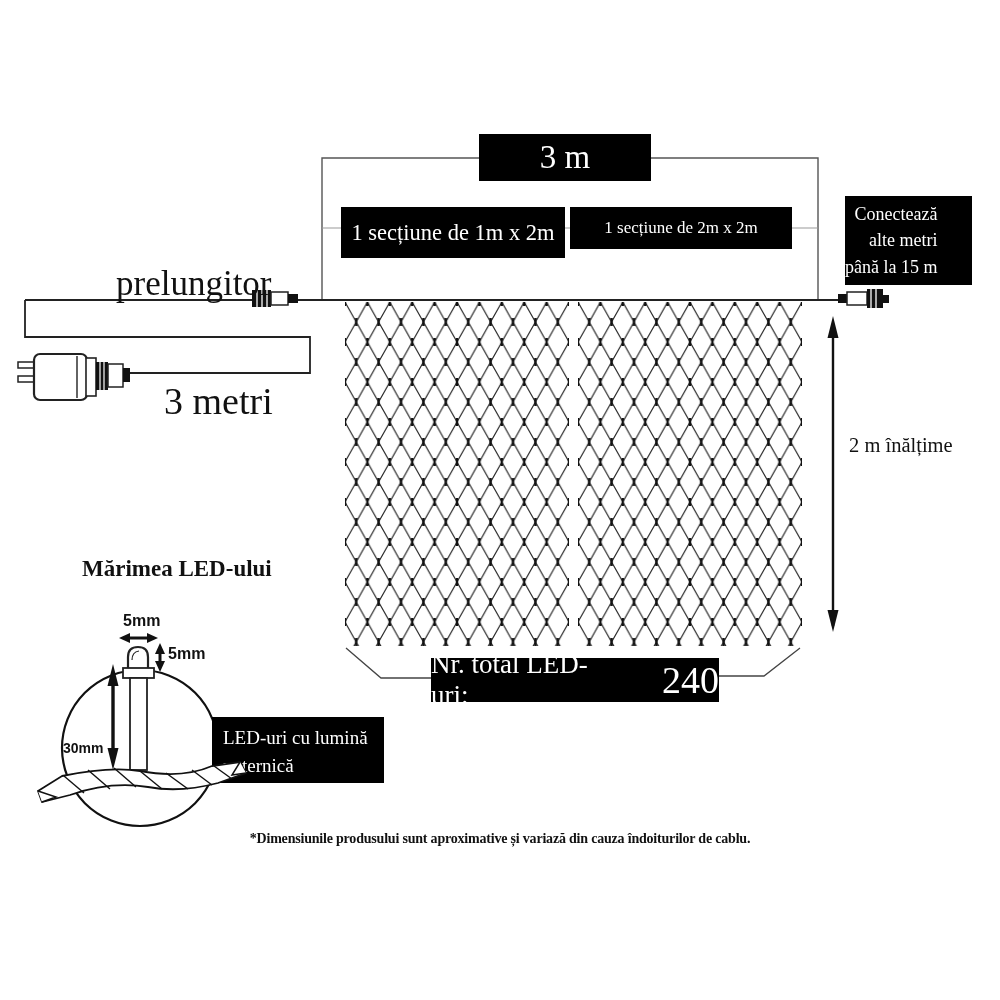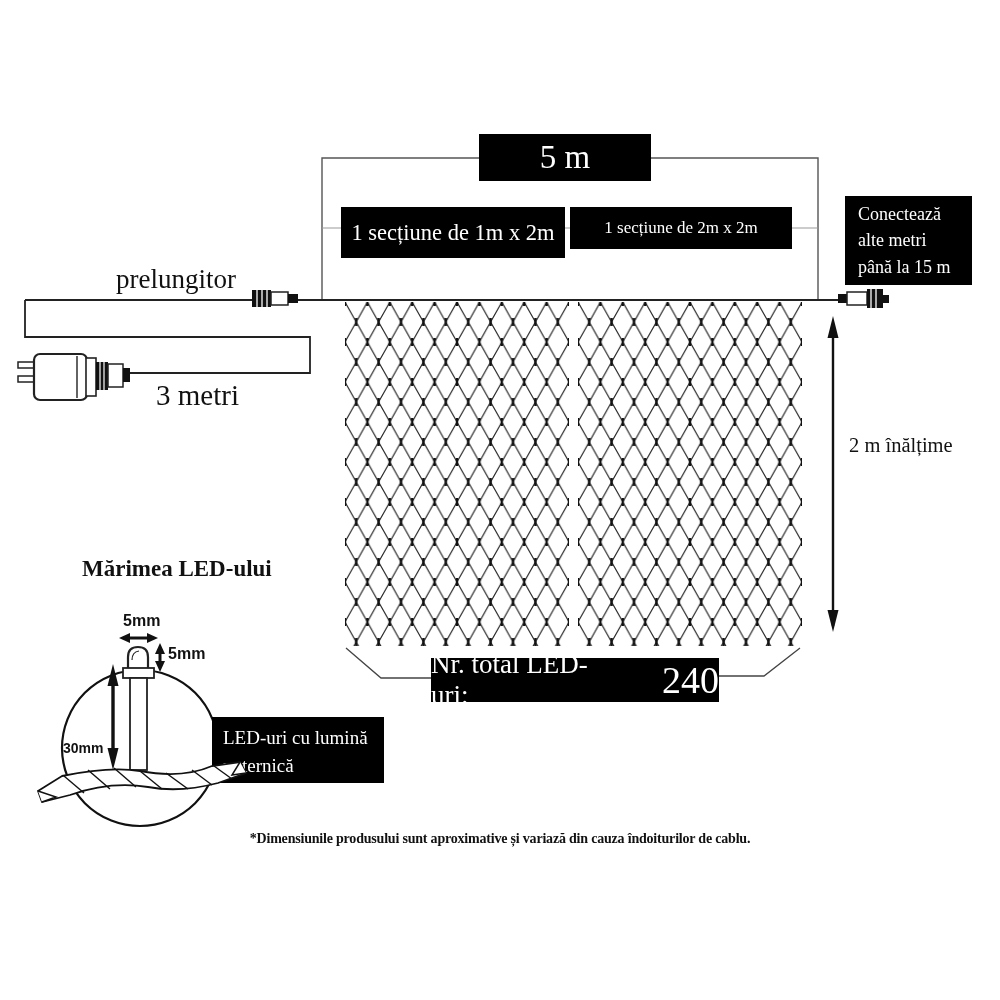--- a/index.html
+++ b/index.html
@@ -13,31 +13,31 @@
   .lbl{position:absolute;z-index:3;white-space:nowrap;}
   .blackbox{
     position:absolute;z-index:3;background:var(--box-bg,#000);color:var(--box-text,#fff);
     display:flex;align-items:center;justify-content:center;
   }
   .box-3m{left:479px;top:134px;width:172px;height:47px;font-size:33px;}
   .box-sec1{left:341px;top:207px;width:224px;height:51px;font-size:22.5px;}
   .box-sec2{left:570px;top:207px;width:222px;height:42px;font-size:17px;}
   .box-connect{
     left:845px;top:196px;width:127px;height:89px;font-size:18px;line-height:1.45;
-    justify-content:flex-start;padding-left:13px;box-sizing:border-box;text-align:left;
+    justify-content:flex-start;box-sizing:border-box;text-align:right;
   }
   .box-ledtotal{left:431px;top:658px;width:288px;height:44px;gap:44px;}
   .box-ledtotal .nt-label{font-size:27px;}
   .box-ledtotal .nt-value{font-size:38px;}
   .box-callout{
     left:212px;top:717px;width:172px;height:66px;font-size:19px;line-height:1.45;
     justify-content:flex-start;align-items:flex-start;padding:7px 0 0 11px;box-sizing:border-box;text-align:left;
   }
-  .t-prelungitor{left:116px;top:264px;font-size:27px;}
-  .t-3metri{left:156px;top:379px;font-size:29px;}
+  .t-prelungitor{left:116px;top:264px;font-size:35px;}
+  .t-3metri{left:164px;top:379px;font-size:38px;}
   .t-height{left:849px;top:434px;font-size:20.5px;}
   .t-marimea{left:49px;top:556px;font-size:23px;font-weight:bold;margin-left:33px;}
   .t-footnote{
     left:50%;top:831px;transform:translateX(-50%);font-size:14px;font-weight:bold;letter-spacing:-0.2px;
   }
   .mm{font-family:"Liberation Sans", sans-serif;font-weight:bold;position:absolute;z-index:3;white-space:nowrap;}
   .t-5mm-top{left:123px;top:612px;font-size:16px;}
   .t-5mm-side{left:168px;top:645px;font-size:16px;}
   .t-30mm{left:63px;top:740px;font-size:14px;}
 </style>
@@ -148,21 +148,21 @@
 
       <g>
         <line x1="113" y1="674" x2="113" y2="760" stroke="#111" stroke-width="3.4"></line>
         <polygon points="113,664 107.5,686 118.5,686" fill="#111"></polygon>
         <polygon points="113,770 107.5,748 118.5,748" fill="#111"></polygon>
       </g>
     </g>
   </svg>
 
   <div class="blackbox box-3m">
-    <span>5 m</span>
+    <span>3 m</span>
   </div>
 
   <div class="blackbox box-sec1">
     <span>1 secțiune de 1m x 2m</span>
   </div>
 
   <div class="blackbox box-sec2">
     <span>1 secțiune de 2m x 2m</span>
   </div>
 

